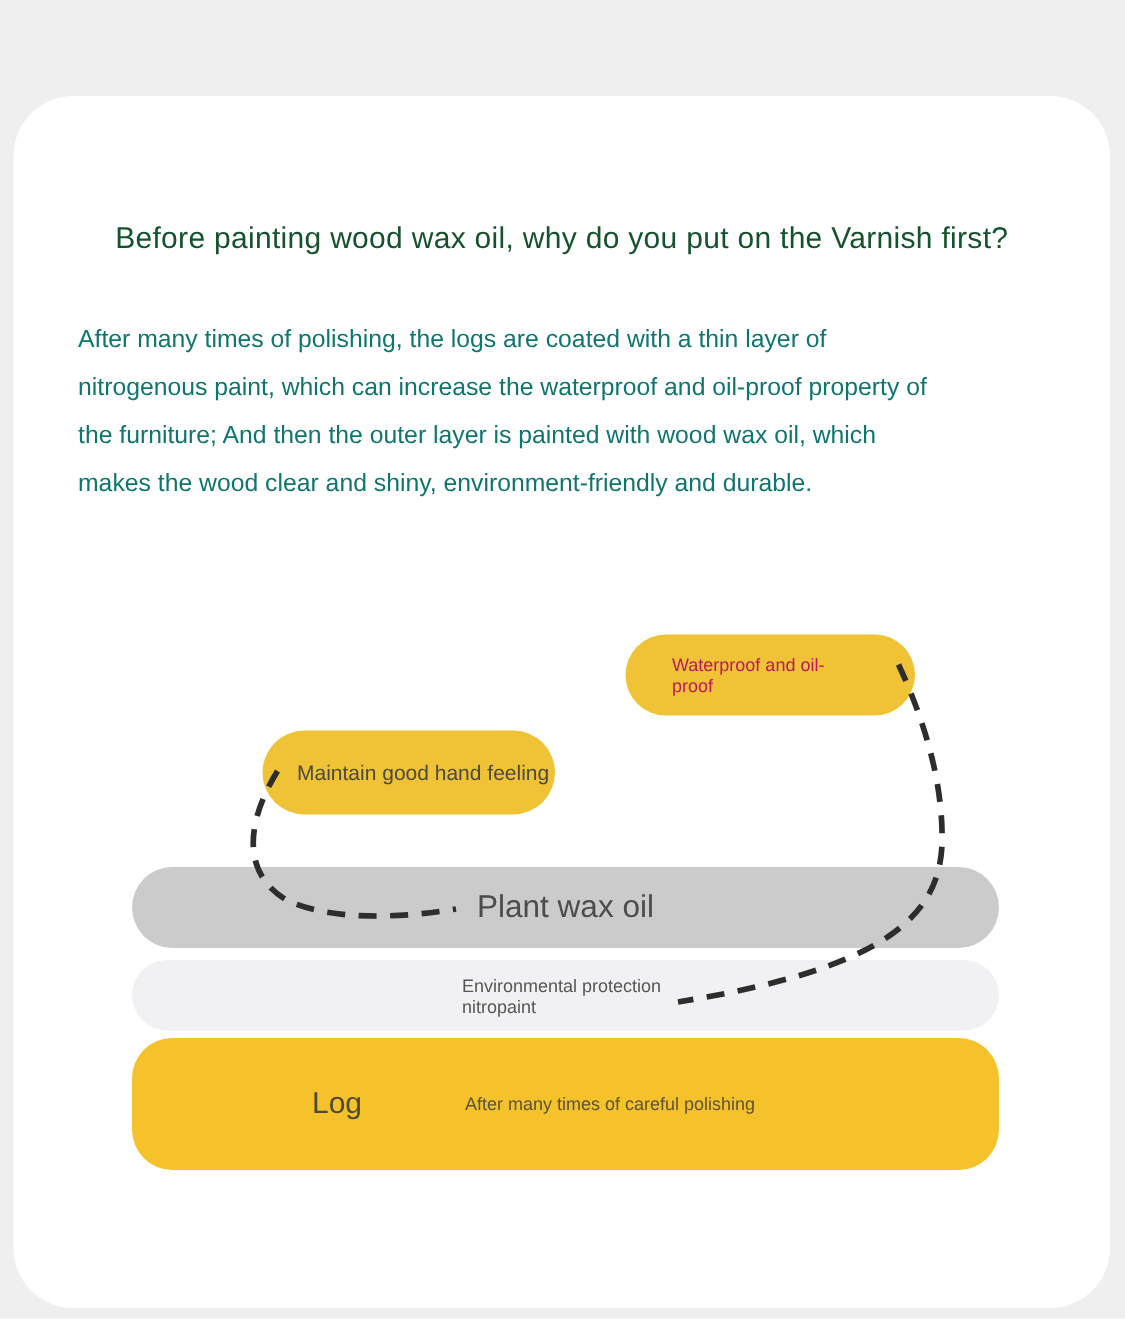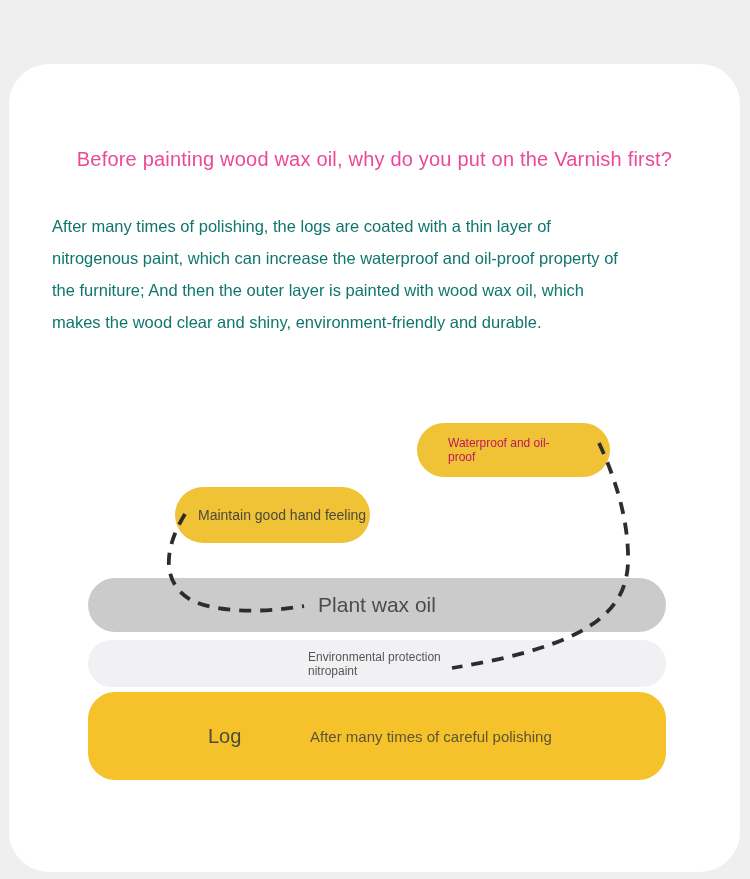--- a/index.html
+++ b/index.html
@@ -17,21 +17,21 @@
     width: 731px; height: 808px;
     background: #ffffff;
     border-radius: 40px;
   }
   .title {
     position: absolute;
     left: 0; top: 84px;
     width: 100%;
     text-align: center;
     font-size: 20px;
-    color: #ec4899;
+    color: #14532d;
     letter-spacing: 0.2px;
   }
   .paragraph {
     position: absolute;
     left: 43px; top: 146px;
     width: 640px;
     font-size: 16.5px;
     line-height: 32px;
     color: #0f766e;
   }
@@ -98,21 +98,21 @@
   }
   .layer-log .layer-title {
     position: absolute;
     left: 120px;
     font-size: 20px;
     color: #4e4a38;
   }
   .layer-log .layer-note {
     position: absolute;
     left: 222px;
-    font-size: 15px;
+    font-size: 12px;
     color: #5d5434;
   }
   .connector-overlay {
     position: absolute;
     left: 0; top: 0;
     width: 750px; height: 879px;
     pointer-events: none;
   }
 </style>
 </head>

